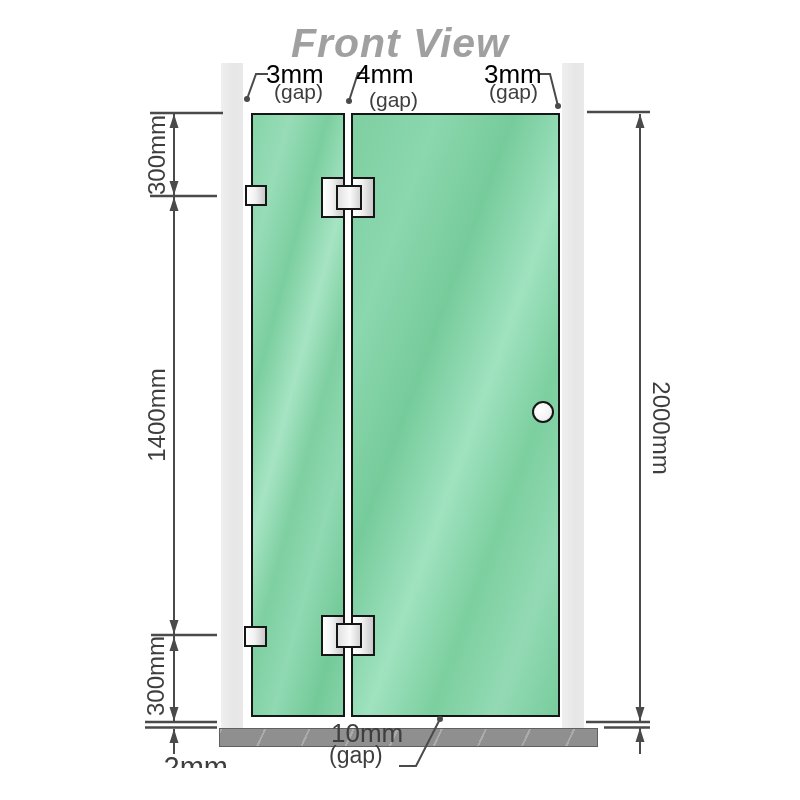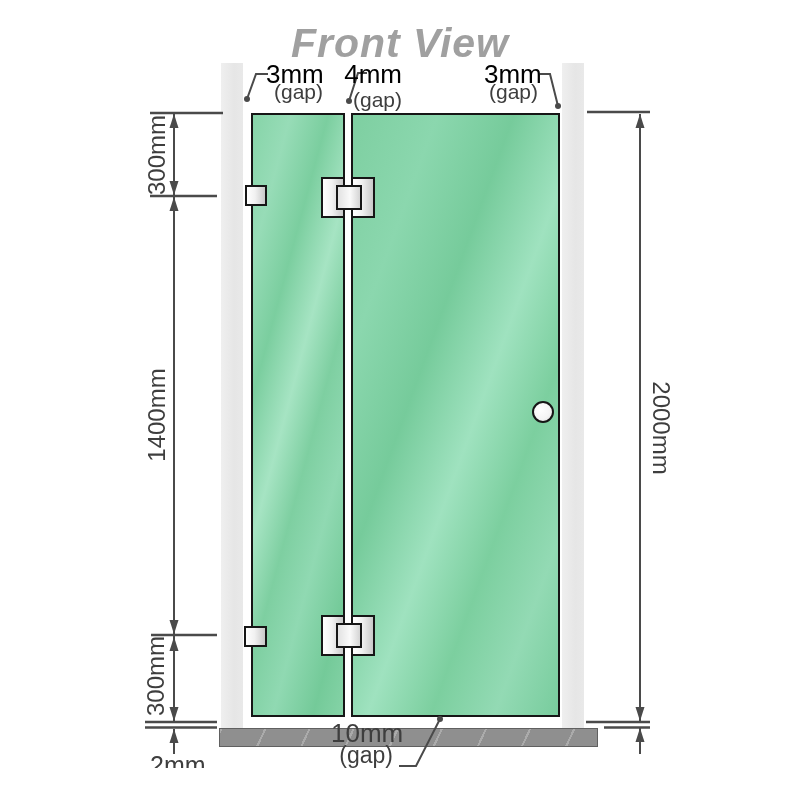--- a/index.html
+++ b/index.html
@@ -56,33 +56,33 @@
 
   
   #dims{left:0;top:0;width:800px;height:800px;pointer-events:none;}
 
   
   .gap-group{line-height:1;}
   .gap-value{font-size:26px;color:#000000;}
   .gap-unit{font-size:21px;color:#3e3e3e;margin-top:-6px;}
   #gap-l{left:266px;top:61px;}
   #gap-l .gap-unit{margin-left:8px;}
-  #gap-c{left:340px;top:61px;text-align:right;}
+  #gap-c{left:356px;top:61px;}
   #gap-c .gap-unit{margin-left:13px;margin-top:2px;}
   #gap-r{left:484px;top:61px;}
   #gap-r .gap-unit{margin-left:5px;}
 
   .vlabel{font-size:24px;color:#3e3e3e;white-space:nowrap;text-align:center;}
   #dim-left-top{left:112px;top:141px;width:90px;transform:rotate(-90deg);}
   #dim-left-mid{left:102px;top:401px;width:110px;transform:rotate(-90deg);}
   #dim-left-bot{left:111px;top:662px;width:90px;transform:rotate(-90deg);}
   #dim-right{left:601px;top:414px;width:120px;transform:rotate(90deg);}
 
-  #dim-2mm{left:150px;top:751px;width:78px;text-align:left;font-size:25px;}
-  #gap-bottom{left:331px;top:720px;line-height:1;text-align:center;}
+  #dim-2mm{left:150px;top:751px;width:78px;text-align:right;font-size:29px;}
+  #gap-bottom{left:331px;top:720px;line-height:1;}
   #gap-bottom .v{font-size:26px;}
   #gap-bottom .u{font-size:23px;margin-top:-2px;margin-left:-2px;}
 
   #watermark{left:656px;top:792px;width:30px;height:4px;background:#8c1220;
     transform:rotate(-6deg);border-radius:1px;opacity:.85;}
 </style>
 </head>
 <body>
 
 <div id="canvas">

